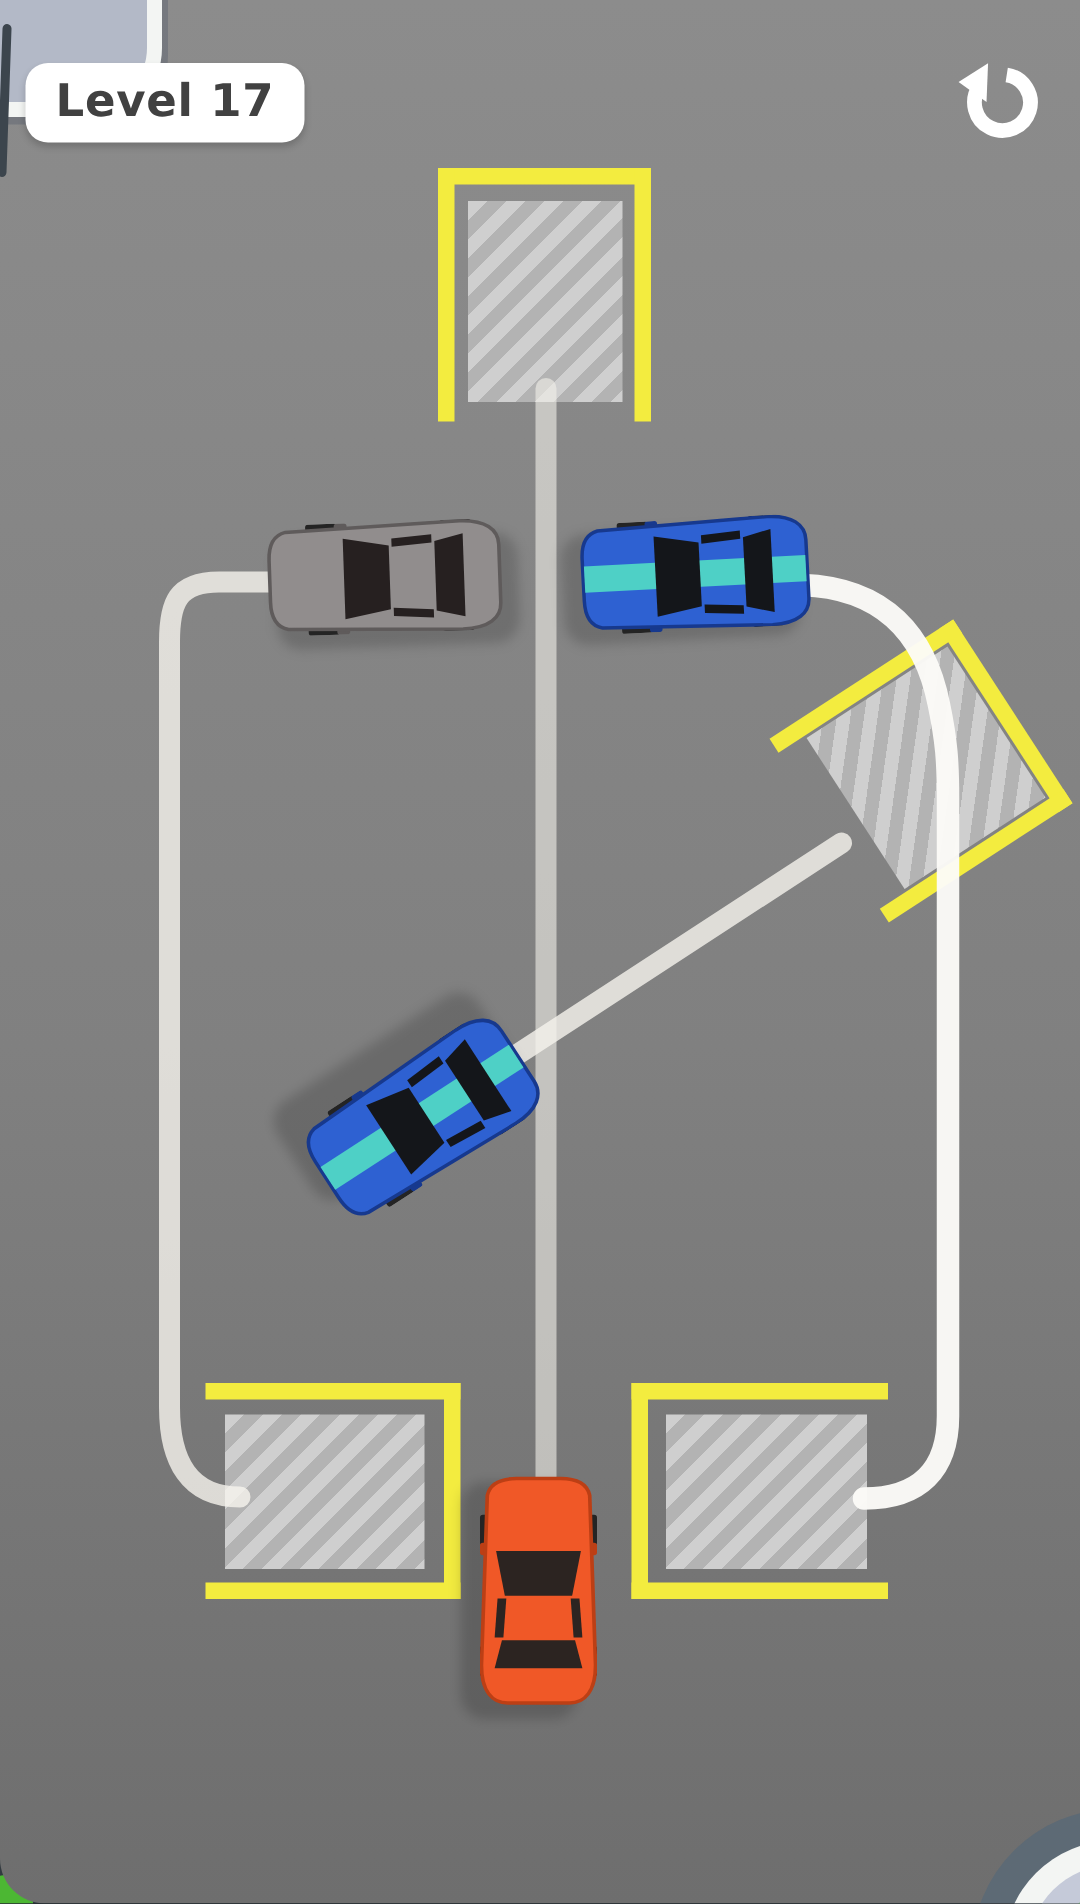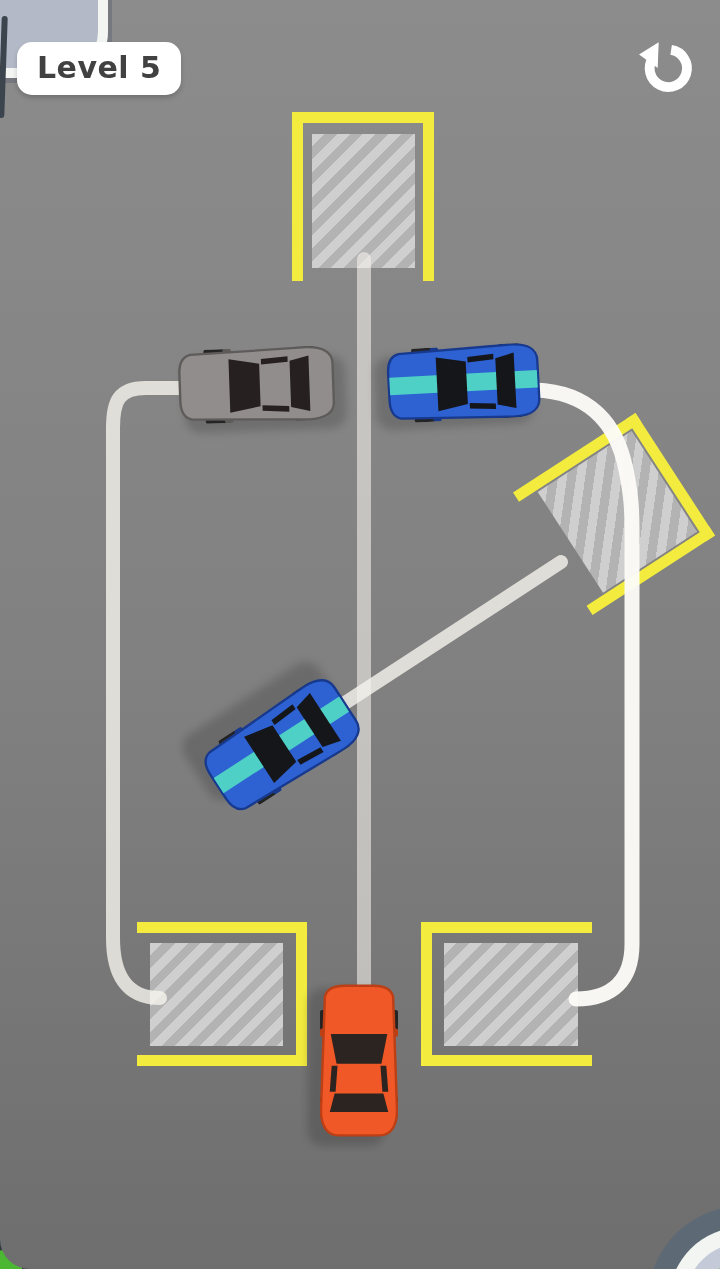--- a/index.html
+++ b/index.html
@@ -175,21 +175,21 @@
     <path fill="var(--body)" stroke="var(--bodyDark)" stroke-width="2.5" d="M16 5 C7 7 4 15 4 25 L4 55 C4 65 7 73 16 75 L138 79 C156 79 165 72 165 61 L165 19 C165 8 156 1 138 1 Z"></path>
     <rect x="5" y="30" width="159" height="19" fill="var(--stripe)"></rect>
     <polygon fill="var(--win)" points="56,11 88,17 88,63 56,69"></polygon>
     <polygon fill="var(--win)" points="90,12 118,10 118,16 90,18"></polygon>
     <polygon fill="var(--win)" points="90,62 118,64 118,70 90,68"></polygon>
     <polygon fill="var(--win)" points="120,15 140,10 140,70 120,65"></polygon>
   </svg>
 </div>
 
   <div class="badge">
-    <span>Level 5</span>
+    <span>Level 17</span>
   </div>
 
   <button class="restart" aria-label="rotate-ccw-arrow">
     <svg viewBox="0 0 56 60" width="58" height="64">
       <path d="M14.5 22 A18 18 0 1 0 32 14.5" fill="none" stroke="var(--icon_white,#fff)" stroke-width="9.5" stroke-linecap="butt"></path>
       <polygon points="1,19 20,7 19,32" fill="var(--icon_white,#fff)"></polygon>
     </svg>
   </button>
 
 </div>

